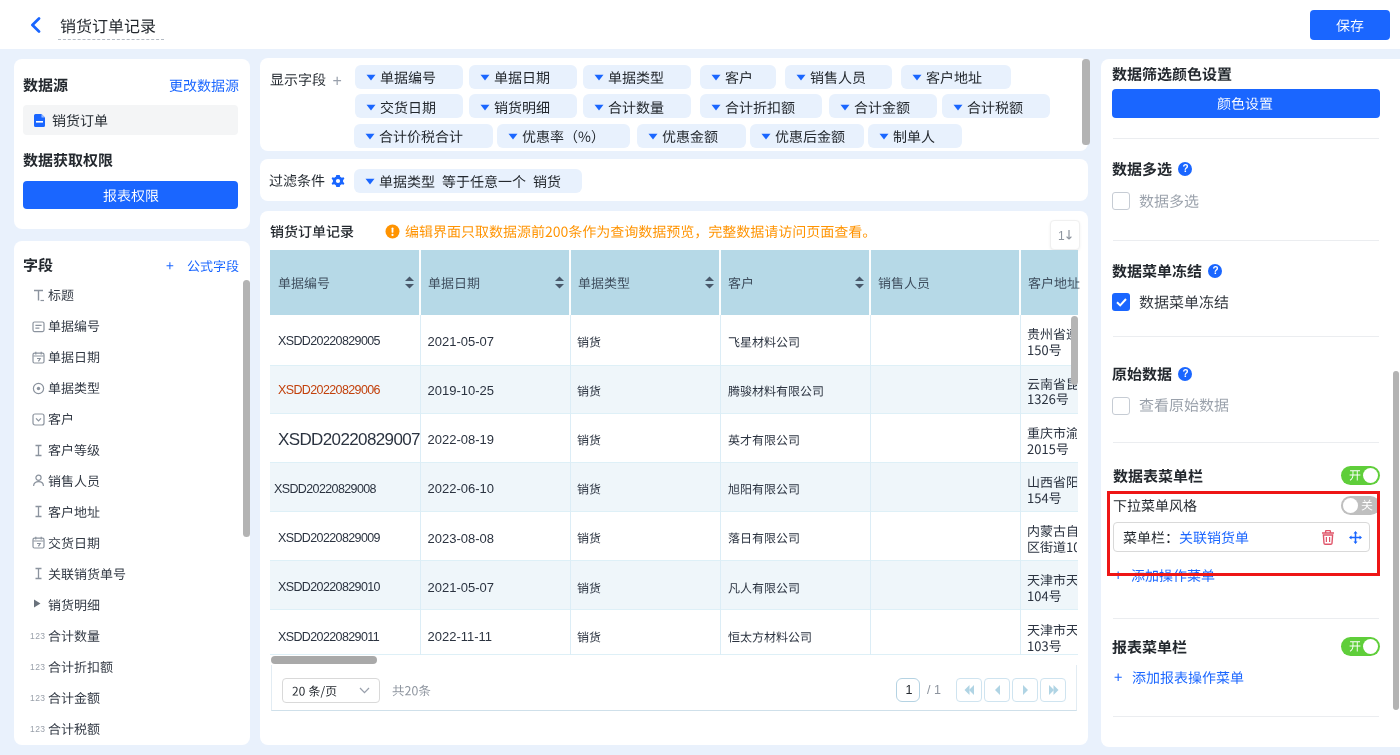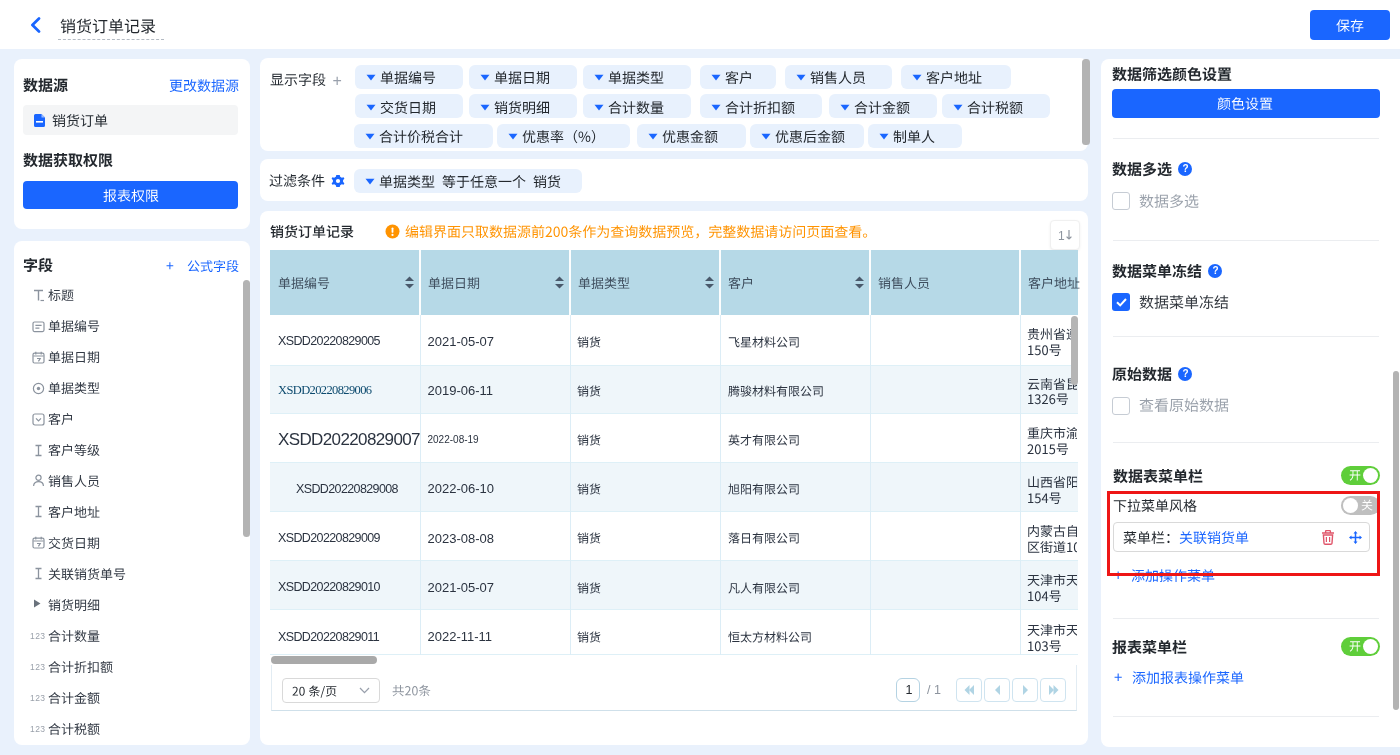--- a/index.html
+++ b/index.html
@@ -871,22 +871,22 @@
         <g fill="#2b3340" transform="translate(0 15.00) scale(0.01300 -0.01300)">
           <use href="#g121" x="0"></use>
           <use href="#g122" x="555"></use>
           <use href="#g94" x="1110"></use>
           <use href="#g34" x="1665"></use>
         </g>
       </svg></div>
   </div>
 <div style="position:absolute;left:270.0px;top:365.5px;width:807.5px;height:48.9px;background:#eff6fa"></div>
 <div style="position:absolute;left:270.0px;top:413.4px;width:807.5px;height:1.0px;background:#def0f7"></div>
-<div style="position:absolute;left:278.0px;top:381.4px;font-family:Liberation Serif, serif;font-weight:normal;font-size:12.5px;color:#0c4a6e;line-height:18.8px;letter-spacing:-0.62px;white-space:pre">XSDD20220829006</div>
-<div style="position:absolute;left:427.5px;top:381.1px;font-family:'Liberation Sans',sans-serif;font-weight:normal;font-size:13.0px;color:#2b3340;line-height:19.5px;letter-spacing:normal;white-space:pre">2019-06-11</div>
+<div style="position:absolute;left:278.0px;top:381.4px;font-family:Liberation Sans, sans-serif;font-weight:normal;font-size:12.5px;color:#c2410c;line-height:18.8px;letter-spacing:-0.62px;white-space:pre">XSDD20220829006</div>
+<div style="position:absolute;left:427.5px;top:381.1px;font-family:'Liberation Sans',sans-serif;font-weight:normal;font-size:13.0px;color:#2b3340;line-height:19.5px;letter-spacing:normal;white-space:pre">2019-10-25</div>
 <div style="position:absolute;left:577.0px;top:381.8px;line-height:0"><svg width="25" height="18" viewBox="0 0 25 18">
       <g fill="#2b3340" transform="translate(0 13.62) scale(0.01200 -0.01200)">
         <use href="#g0" x="0"></use>
         <use href="#g1" x="1000"></use>
       </g>
     </svg></div>
 <div style="position:absolute;left:728.0px;top:381.8px;line-height:0"><svg width="97" height="18" viewBox="0 0 97 18">
       <g fill="#2b3340" transform="translate(0 13.62) scale(0.01200 -0.01200)">
         <use href="#g123" x="0"></use>
         <use href="#g124" x="1000"></use>
@@ -914,21 +914,21 @@
           <use href="#g121" x="0"></use>
           <use href="#g129" x="555"></use>
           <use href="#g93" x="1110"></use>
           <use href="#g130" x="1665"></use>
           <use href="#g34" x="2220"></use>
         </g>
       </svg></div>
   </div>
 <div style="position:absolute;left:270.0px;top:462.3px;width:807.5px;height:1.0px;background:#def0f7"></div>
 <div style="position:absolute;left:278.0px;top:430.6px;font-family:'Liberation Sans',sans-serif;font-weight:normal;font-size:17px;color:#2b3340;line-height:18.8px;letter-spacing:-0.62px;white-space:pre">XSDD20220829007</div>
-<div style="position:absolute;left:427.5px;top:430.2px;font-family:'Liberation Sans',sans-serif;font-weight:normal;font-size:10px;color:#2b3340;line-height:19.5px;letter-spacing:normal;white-space:pre">2022-08-19</div>
+<div style="position:absolute;left:427.5px;top:430.2px;font-family:'Liberation Sans',sans-serif;font-weight:normal;font-size:13.0px;color:#2b3340;line-height:19.5px;letter-spacing:normal;white-space:pre">2022-08-19</div>
 <div style="position:absolute;left:577.0px;top:431.0px;line-height:0"><svg width="25" height="18" viewBox="0 0 25 18">
       <g fill="#2b3340" transform="translate(0 13.62) scale(0.01200 -0.01200)">
         <use href="#g0" x="0"></use>
         <use href="#g1" x="1000"></use>
       </g>
     </svg></div>
 <div style="position:absolute;left:728.0px;top:431.0px;line-height:0"><svg width="73" height="18" viewBox="0 0 73 18">
       <g fill="#2b3340" transform="translate(0 13.62) scale(0.01200 -0.01200)">
         <use href="#g131" x="0"></use>
         <use href="#g132" x="1000"></use>
@@ -954,21 +954,21 @@
           <use href="#g93" x="0"></use>
           <use href="#g94" x="555"></use>
           <use href="#g121" x="1110"></use>
           <use href="#g122" x="1665"></use>
           <use href="#g34" x="2220"></use>
         </g>
       </svg></div>
   </div>
 <div style="position:absolute;left:270.0px;top:463.3px;width:807.5px;height:48.9px;background:#eff6fa"></div>
 <div style="position:absolute;left:270.0px;top:511.2px;width:807.5px;height:1.0px;background:#def0f7"></div>
-<div style="position:absolute;left:296px;top:479.8px;font-family:'Liberation Sans',sans-serif;font-weight:normal;font-size:12.5px;color:#2b3340;line-height:18.8px;letter-spacing:-0.62px;white-space:pre">XSDD20220829008</div>
+<div style="position:absolute;left:274px;top:479.8px;font-family:'Liberation Sans',sans-serif;font-weight:normal;font-size:12.5px;color:#2b3340;line-height:18.8px;letter-spacing:-0.62px;white-space:pre">XSDD20220829008</div>
 <div style="position:absolute;left:427.5px;top:479.4px;font-family:'Liberation Sans',sans-serif;font-weight:normal;font-size:13.0px;color:#2b3340;line-height:19.5px;letter-spacing:normal;white-space:pre">2022-06-10</div>
 <div style="position:absolute;left:577.0px;top:480.2px;line-height:0"><svg width="25" height="18" viewBox="0 0 25 18">
       <g fill="#2b3340" transform="translate(0 13.62) scale(0.01200 -0.01200)">
         <use href="#g0" x="0"></use>
         <use href="#g1" x="1000"></use>
       </g>
     </svg></div>
 <div style="position:absolute;left:728.0px;top:480.2px;line-height:0"><svg width="73" height="18" viewBox="0 0 73 18">
       <g fill="#2b3340" transform="translate(0 13.62) scale(0.01200 -0.01200)">
         <use href="#g138" x="0"></use>

